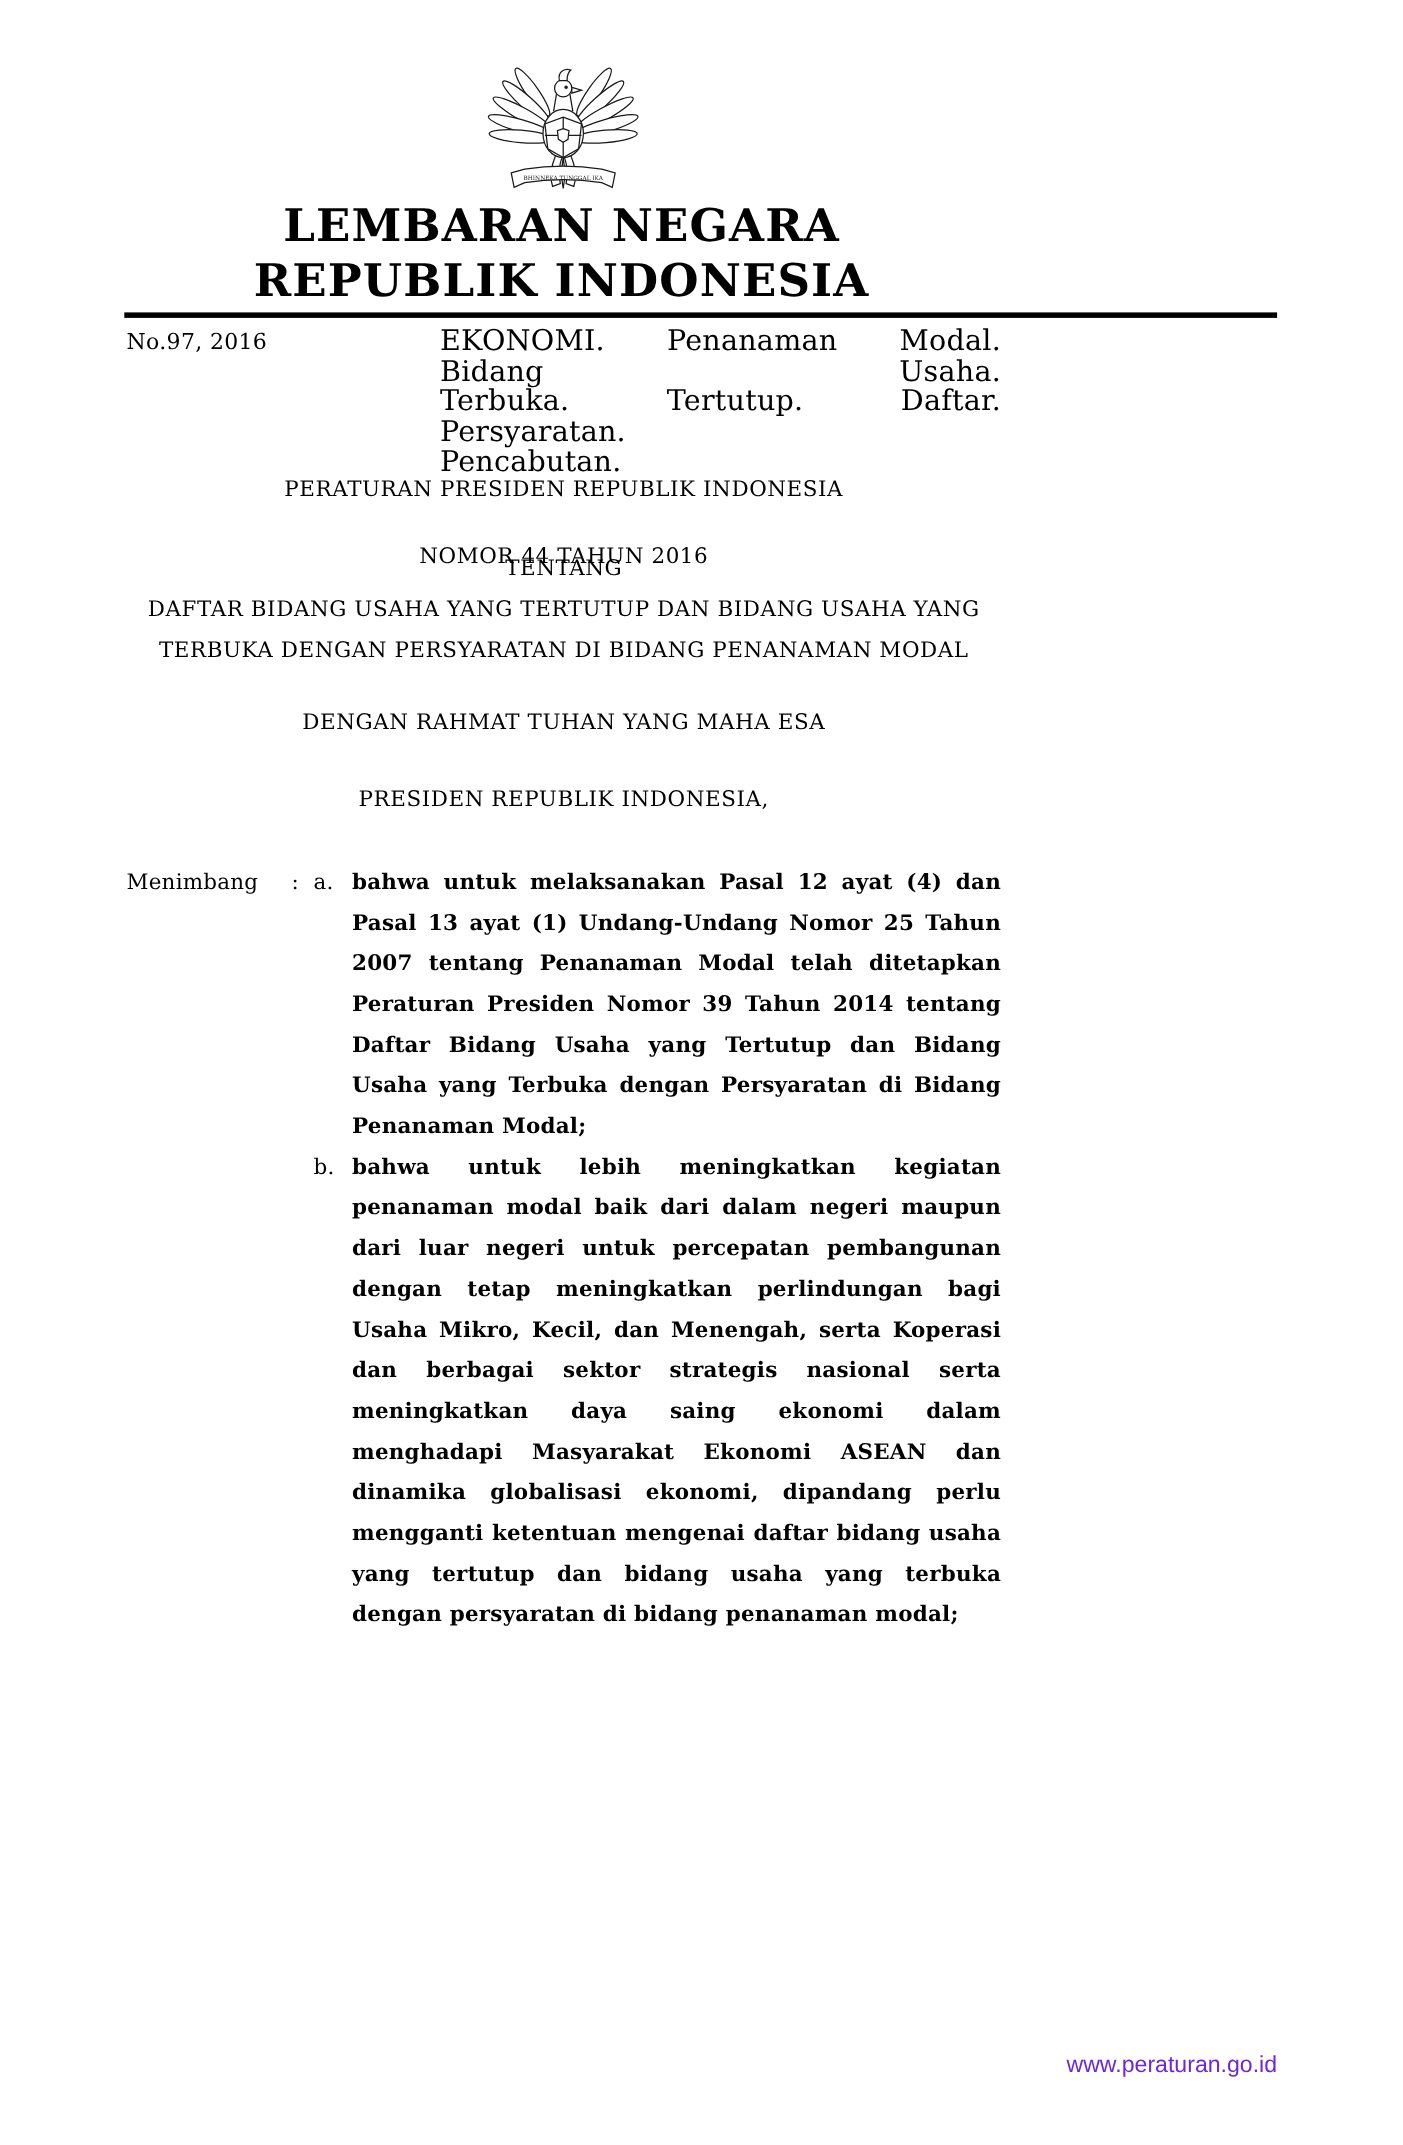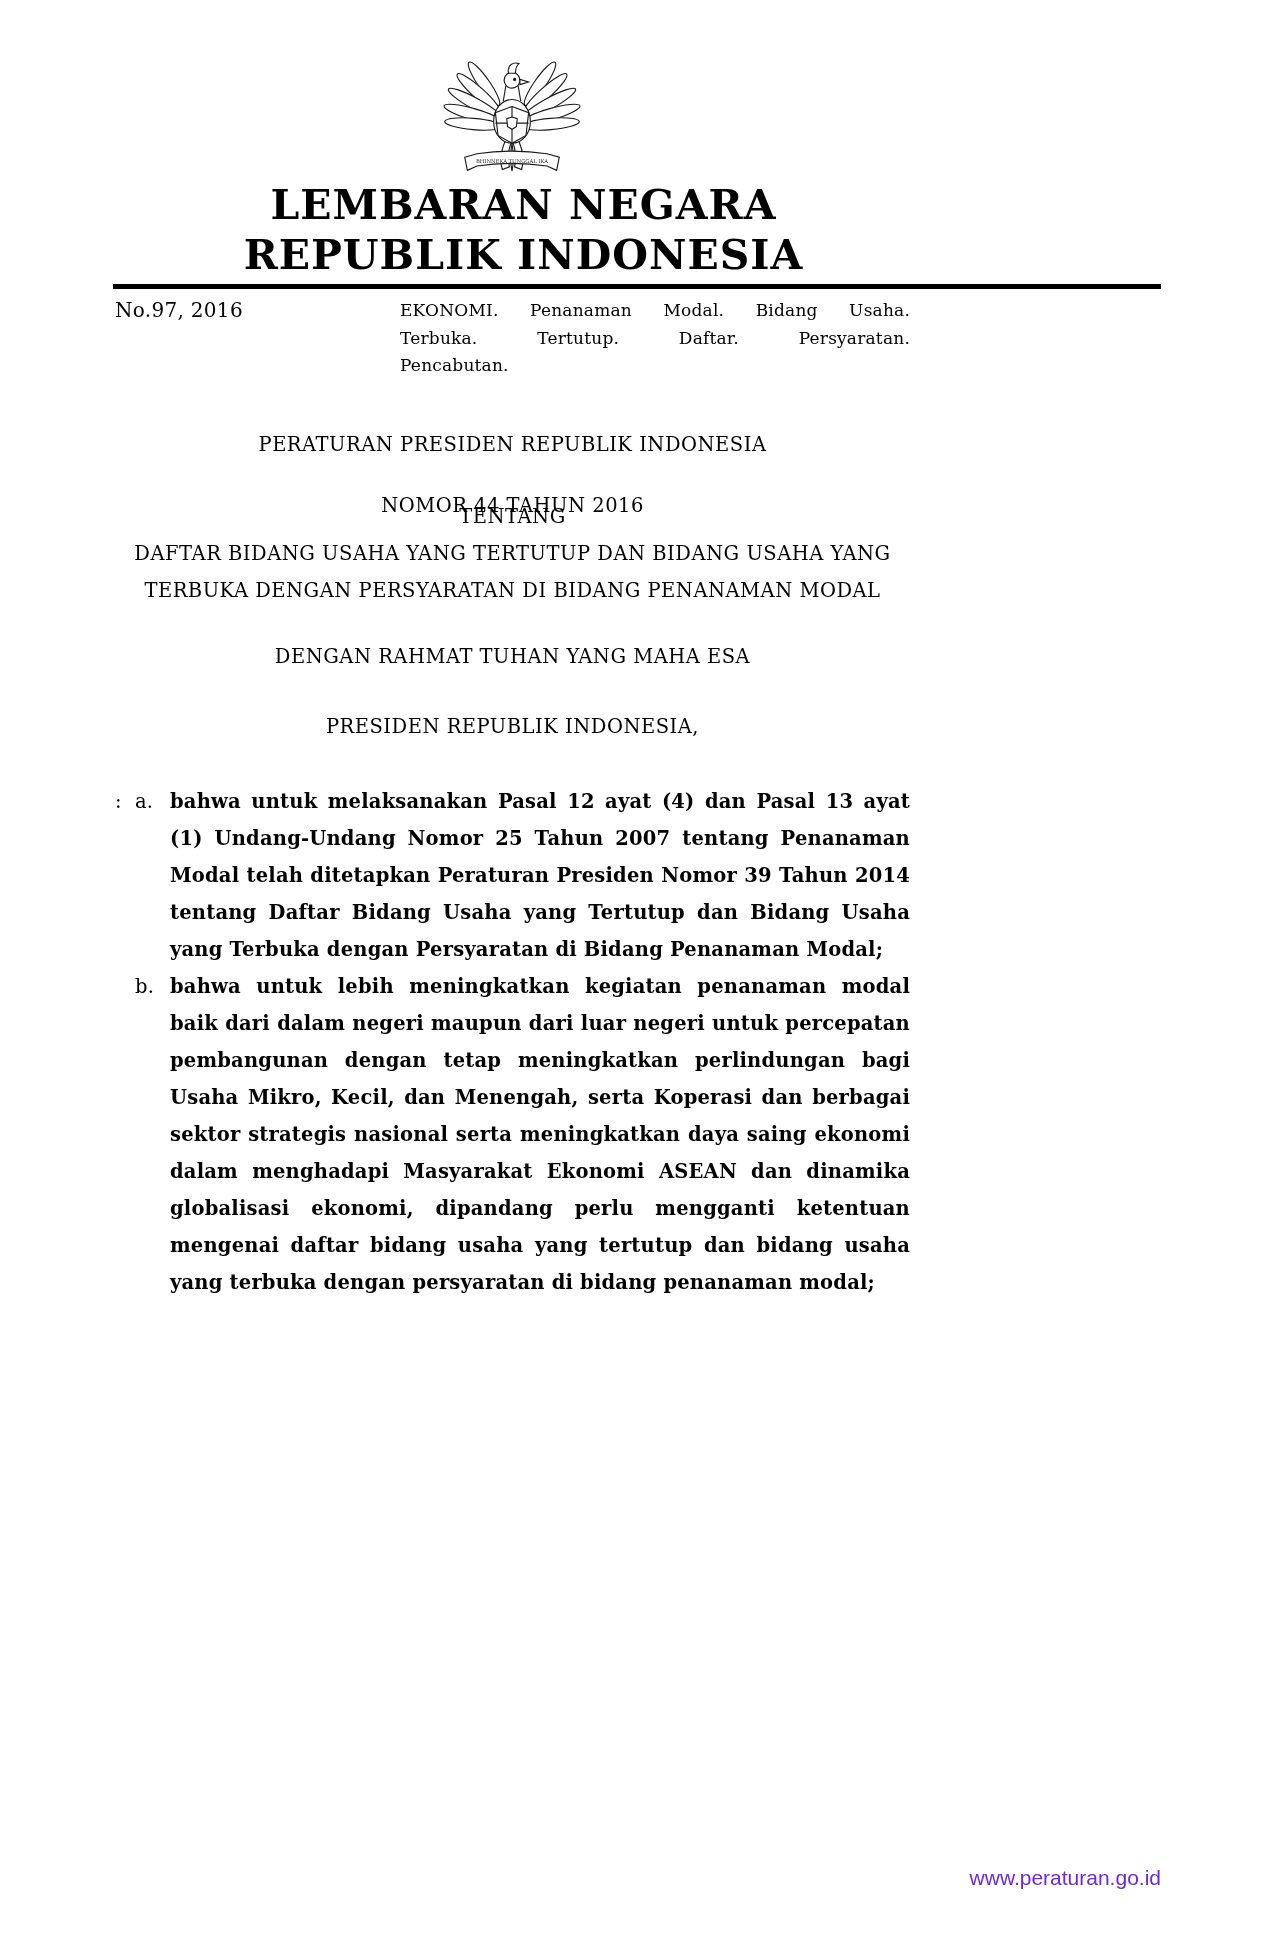--- a/index.html
+++ b/index.html
@@ -20,21 +20,21 @@
   .emblem {
     position: absolute;
     top: 40px;
     left: 437px;
     width: 150px;
     height: 140px;
   }
   .masthead-title {
     position: absolute;
     top: 180px;
-    left: 126px;
+    left: 113px;
     width: 795px;
     text-align: center;
     font-size: 41px;
     font-weight: bold;
     line-height: 50px;
     letter-spacing: 1px;
   }
   .rule {
     position: absolute;
     top: 284px;
@@ -51,21 +51,21 @@
     display: flex;
   }
   .issue {
     width: 285px;
     font-size: 20px;
     line-height: 27.5px;
     letter-spacing: 0.3px;
   }
   .subject {
     width: 510px;
-    font-size: 17px;
+    font-size: 26px;
     line-height: 27.5px;
     letter-spacing: 0.2px;
   }
   .subject-line {
     text-align: justify;
     text-align-last: justify;
   }
   .subject-line:last-child {
     text-align-last: left;
   }
@@ -169,20 +169,21 @@
 
   <div class="center-line h-type">PERATURAN PRESIDEN REPUBLIK INDONESIA</div>
   <div class="center-line h-number">NOMOR 44 TAHUN 2016</div>
   <div class="center-line h-tentang">TENTANG</div>
   <div class="center-line h-title1">DAFTAR BIDANG USAHA YANG TERTUTUP DAN BIDANG USAHA YANG</div>
   <div class="center-line h-title2">TERBUKA DENGAN PERSYARATAN DI BIDANG PENANAMAN MODAL</div>
   <div class="center-line h-auth">PRESIDEN REPUBLIK INDONESIA,</div>
   <div class="center-line h-grace">DENGAN RAHMAT TUHAN YANG MAHA ESA</div>
 
   <div class="considerations">
+    <div class="c-label">Menimbang</div>
     <div class="c-colon">:</div>
     <div class="c-items">
       <div class="c-item">
         <div class="c-marker">a.</div>
         <div class="c-text">bahwa untuk melaksanakan Pasal 12 ayat (4) dan Pasal 13 ayat (1) Undang-Undang Nomor 25 Tahun 2007 tentang Penanaman Modal telah ditetapkan Peraturan Presiden Nomor 39 Tahun 2014 tentang Daftar Bidang Usaha yang Tertutup dan Bidang Usaha yang Terbuka dengan Persyaratan di Bidang Penanaman Modal;</div>
       </div>
       <div class="c-item">
         <div class="c-marker">b.</div>
         <div class="c-text">bahwa untuk lebih meningkatkan kegiatan penanaman modal baik dari dalam negeri maupun dari luar negeri untuk percepatan pembangunan dengan tetap meningkatkan perlindungan bagi Usaha Mikro, Kecil, dan Menengah, serta Koperasi dan berbagai sektor strategis nasional serta meningkatkan daya saing ekonomi dalam menghadapi Masyarakat Ekonomi ASEAN dan dinamika globalisasi ekonomi, dipandang perlu mengganti ketentuan mengenai daftar bidang usaha yang tertutup dan bidang usaha yang terbuka dengan persyaratan di bidang penanaman modal;</div>
       </div>

